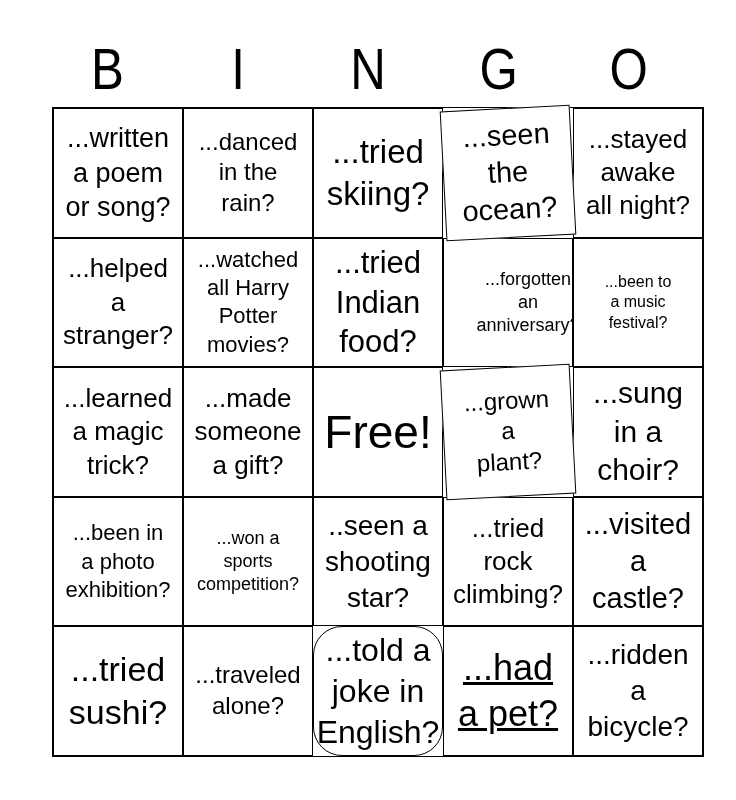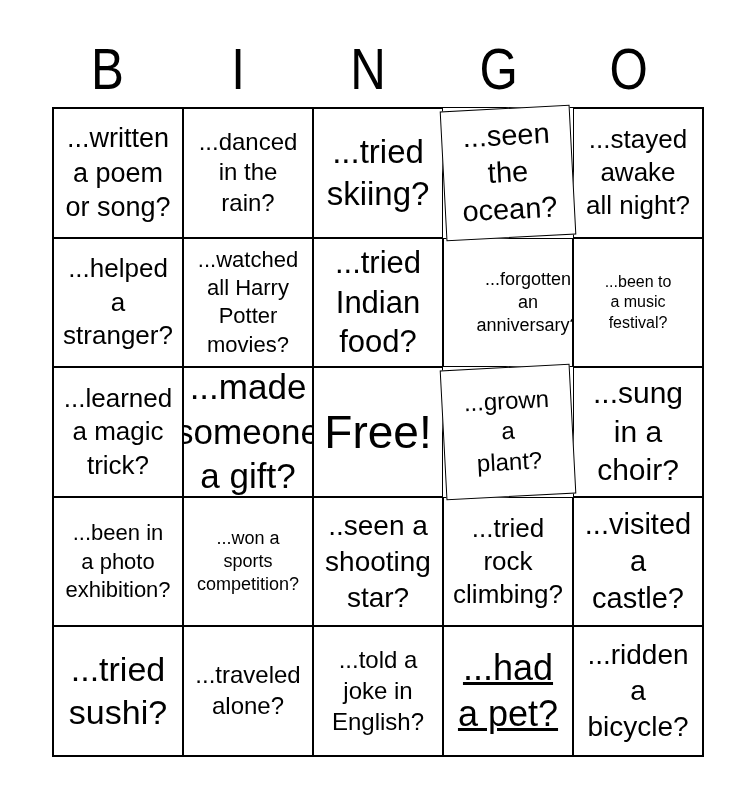--- a/index.html
+++ b/index.html
@@ -103,21 +103,21 @@
 food?</div>
       <div class="cell" style="font-size: 18px; padding-left: 42px;">...forgotten
 an
 anniversary?</div>
       <div class="cell" style="font-size: 16px;">...been to
 a music
 festival?</div>
       <div class="cell" style="font-size: 26px;">...learned
 a magic
 trick?</div>
-      <div class="cell" style="font-size: 35px;">...made
+      <div class="cell" style="font-size: 26px;">...made
 someone
 a gift?</div>
       <div class="cell" style="font-size: 46px;">Free!</div>
       <div class="cell" style="font-size: 24px; transform: rotate(-3deg);">...grown
 a
 plant?</div>
       <div class="cell" style="font-size: 30px;">...sung
 in a
 choir?</div>
       <div class="cell" style="font-size: 22px;">...been in
@@ -132,21 +132,21 @@
       <div class="cell" style="font-size: 26px;">...tried
 rock
 climbing?</div>
       <div class="cell" style="font-size: 29px;">...visited
 a
 castle?</div>
       <div class="cell" style="font-size: 34px;">...tried
 sushi?</div>
       <div class="cell" style="font-size: 24px;">...traveled
 alone?</div>
-      <div class="cell" style="font-size: 24px;">...told a
+      <div class="cell" style="font-size: 32px; border-radius: 29px;">...told a
 joke in
 English?</div>
       <div class="cell" style="font-size: 36px; text-decoration: underline;">...had
 a pet?</div>
       <div class="cell" style="font-size: 28px;">...ridden
 a
 bicycle?</div>
     </div>
 </div>
 

